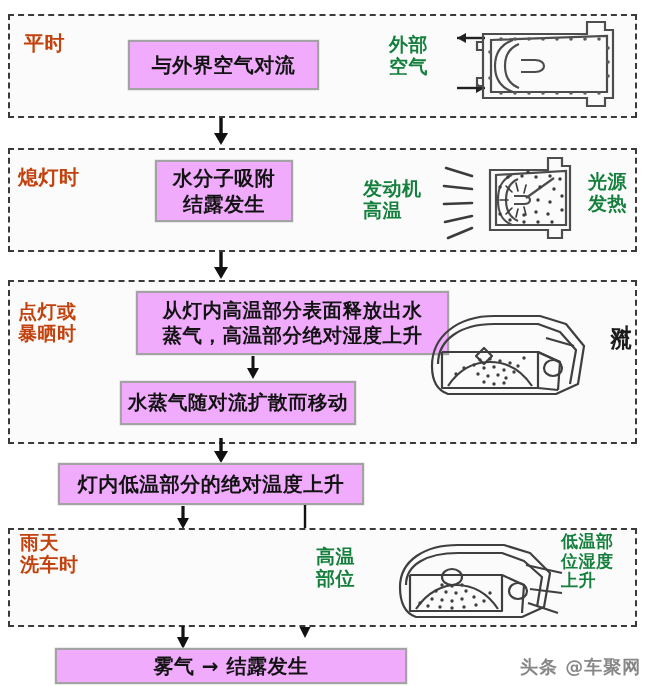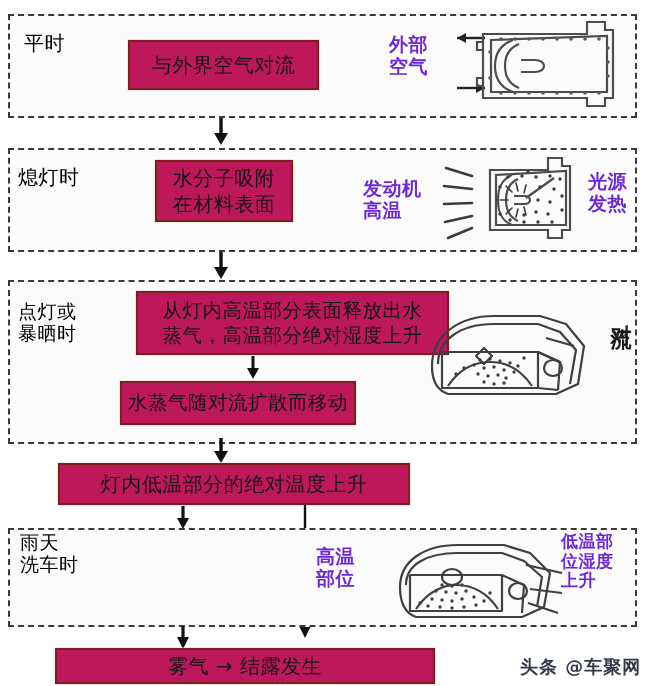--- a/index.html
+++ b/index.html
@@ -18,66 +18,66 @@
     overflow: hidden;
   }
   .dashed-section {
     position: absolute;
     border: 2px dashed #3a3a3a;
     background: #fbfbfb;
     box-sizing: border-box;
   }
   .stage-label {
     position: absolute;
-    font-weight: normal;
-    color: #000000;
+    font-weight: bold;
+    color: #c2410c;
     line-height: 1.18;
     letter-spacing: 0.5px;
     white-space: pre-line;
   }
   .proc-box {
     position: absolute;
-    border: 2px solid #7f1d1d;
-    background: #be185d;
+    border: 2px solid #a3a3a3;
+    background: #f0abfc;
     box-sizing: border-box;
     display: flex;
     align-items: center;
     justify-content: center;
     text-align: center;
-    font-weight: normal;
+    font-weight: bold;
     color: #131313;
     line-height: 1.3;
     letter-spacing: 0.5px;
     white-space: pre-line;
     box-shadow: 0 0 0 0.5px #d7d7d7;
   }
   .side-label {
     position: absolute;
     font-weight: bold;
-    color: #6d28d9;
+    color: #15803d;
     line-height: 1.16;
     letter-spacing: 0.5px;
     white-space: pre-line;
   }
   .vert-label {
     position: absolute;
     font-weight: bold;
     color: #1b1b1b;
     writing-mode: vertical-rl;
     letter-spacing: 2px;
   }
   .arrow {
     position: absolute;
   }
   .illus {
     position: absolute;
   }
   .watermark {
     position: absolute;
-    color: #0f172a;
+    color: #737373;
     font-weight: bold;
     letter-spacing: 1px;
     opacity: 0.85;
   }
 </style>
 </head>
 <body>
 
 <div id="stage">
 
@@ -135,21 +135,21 @@
   <svg class="arrow" style="left:213px; top:118px;" width="16" height="28" viewBox="0 0 16 28">
     <line x1="8" y1="0" x2="8" y2="19" stroke="#111" stroke-width="3.4"></line>
     <polygon points="8,27 1,15 15,15" fill="#111"></polygon>
   </svg>
 
   <div class="dashed-section" style="left:8px; top:148px; width:629px; height:104px;"></div>
 
   <div class="stage-label" style="left:18px; top:166px; font-size:20px;">熄灯时</div>
 
   <div class="proc-box" style="left:155px; top:160px; width:138px; height:62px; font-size:20px;">水分子吸附
-在材料表面</div>
+结露发生</div>
 
   <div class="side-label" style="left:363px; top:177px; font-size:19px;">发动机
 高温</div>
 
   <svg class="illus" style="left:442px; top:158px;" width="40" height="86" viewBox="0 0 40 86">
     <g stroke="#3b3b3b" stroke-width="2.6" stroke-linecap="round">
       <line x1="4" y1="10" x2="30" y2="18"></line>
       <line x1="2" y1="28" x2="30" y2="31"></line>
       <line x1="2" y1="46" x2="30" y2="45"></line>
       <line x1="3" y1="64" x2="30" y2="58"></line>
@@ -260,21 +260,21 @@
     </g>
   </svg>
 
   <div class="vert-label" style="left:607px; top:308px; font-size:21px;">对流</div>
 
   <svg class="arrow" style="left:213px; top:438px;" width="16" height="26" viewBox="0 0 16 26">
     <line x1="8" y1="0" x2="8" y2="17" stroke="#111" stroke-width="3.4"></line>
     <polygon points="8,25 1,13 15,13" fill="#111"></polygon>
   </svg>
 
-  <div class="proc-box" style="left:58px; top:463px; width:352px; height:42px; font-size:20px;">灯内低温部分的绝对温度上升</div>
+  <div class="proc-box" style="left:58px; top:463px; width:306px; height:42px; font-size:20px;">灯内低温部分的绝对温度上升</div>
 
   <svg class="arrow" style="left:175px; top:506px;" width="16" height="24" viewBox="0 0 16 24">
     <line x1="8" y1="0" x2="8" y2="15" stroke="#111" stroke-width="3.2"></line>
     <polygon points="8,23 2,12 14,12" fill="#111"></polygon>
   </svg>
 
   <svg class="arrow" style="left:297px; top:505px;" width="16" height="134" viewBox="0 0 16 134">
     <line x1="8" y1="0" x2="8" y2="124" stroke="#111" stroke-width="2.4"></line>
     <polygon points="8,133 2,121 14,121" fill="#111"></polygon>
   </svg>
@@ -327,17 +327,17 @@
 
   <div class="side-label" style="left:561px; top:532px; font-size:17px;">低温部
 位湿度
 上升</div>
 
   <svg class="arrow" style="left:175px; top:626px;" width="16" height="24" viewBox="0 0 16 24">
     <line x1="8" y1="0" x2="8" y2="14" stroke="#111" stroke-width="3.2"></line>
     <polygon points="8,23 2,11 14,11" fill="#111"></polygon>
   </svg>
 
-  <div class="proc-box" style="left:55px; top:648px; width:380px; height:36px; font-size:20px;">雾气 → 结露发生</div>
+  <div class="proc-box" style="left:55px; top:648px; width:352px; height:36px; font-size:20px;">雾气 → 结露发生</div>
 
   <div class="watermark" style="left:520px; top:655px; font-size:18px;">头条 @车聚网</div>
 
 </div>
 
 </body></html>

